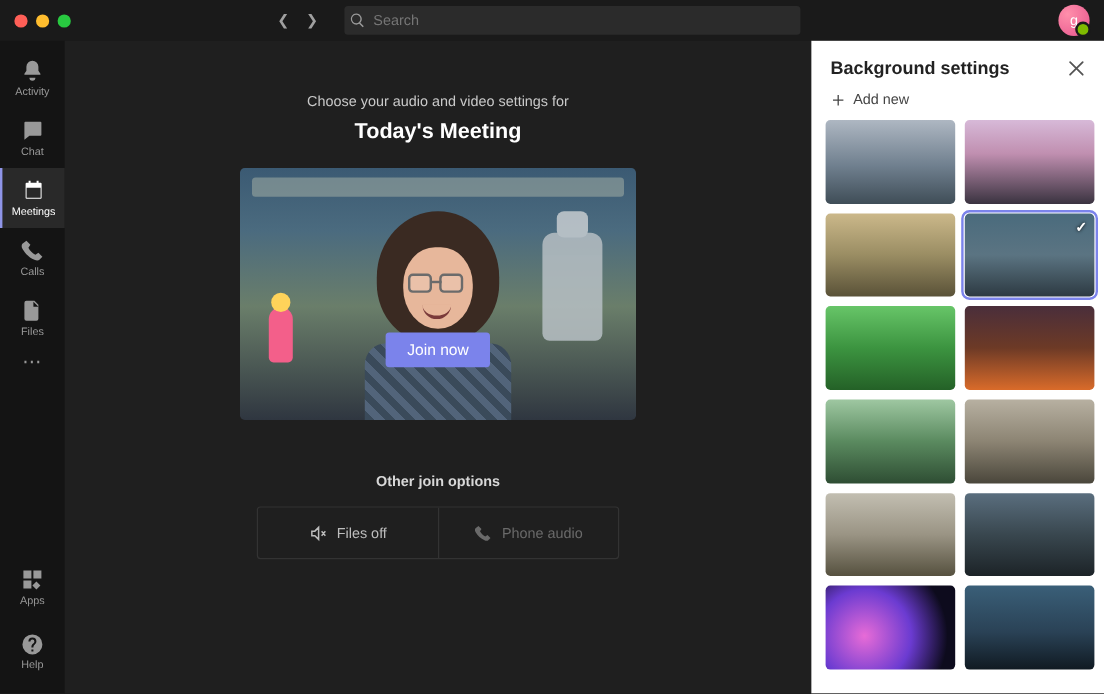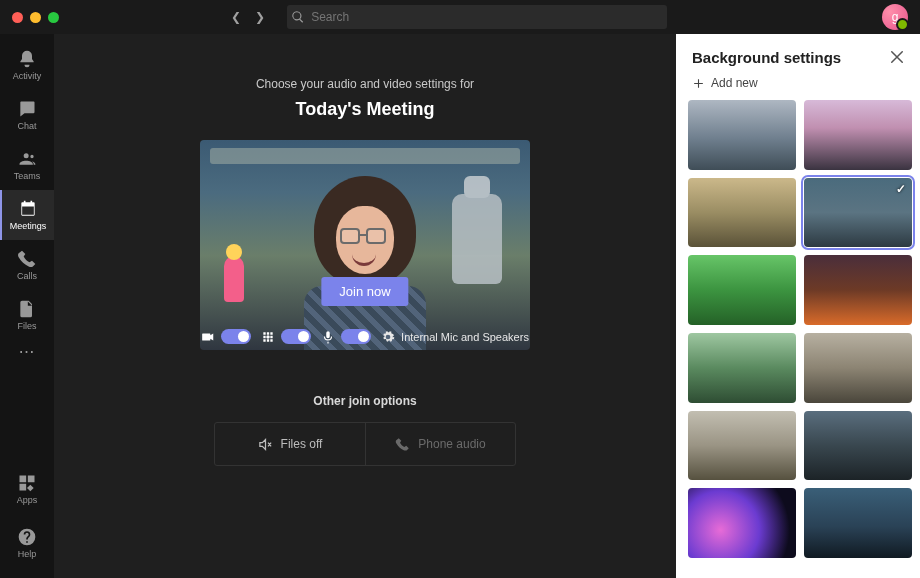--- a/index.html
+++ b/index.html
@@ -128,26 +128,20 @@
           <path d="M12 2a6 6 0 00-6 6v4l-2 3v1h16v-1l-2-3V8a6 6 0 00-6-6zm0 20a3 3 0 003-3H9a3 3 0 003 3z"></path>
         </svg>
       <span>Activity</span>
     </div>
     <div class="side-item">
       <svg viewBox="0 0 24 24">
           <path d="M4 3h16a1 1 0 011 1v12a1 1 0 01-1 1H9l-5 4V4a1 1 0 011-1z"></path>
         </svg>
       <span>Chat</span>
     </div>
-    <div class="side-item">
-      <svg viewBox="0 0 24 24">
-          <path d="M8 8a3 3 0 116 0 3 3 0 01-6 0zm10-1a2 2 0 110 4 2 2 0 010-4zM3 19v-1c0-2.2 3.6-4 8-4s8 1.8 8 4v1H3zm17 0v-1c0-1.2-.8-2.3-2.1-3.1 2 .4 4.1 1.4 4.1 3.1v1h-2z"></path>
-        </svg>
-      <span>Teams</span>
-    </div>
     <div class="side-item active">
       <svg viewBox="0 0 24 24">
           <path d="M5 4h2V2h2v2h6V2h2v2h2a1 1 0 011 1v14a1 1 0 01-1 1H5a1 1 0 01-1-1V5a1 1 0 011-1zm0 5v10h14V9H5z"></path>
         </svg>
       <span>Meetings</span>
     </div>
     <div class="side-item">
       <svg viewBox="0 0 24 24">
           <path d="M6 2l4 4-2 3c1.5 3 4 5.5 7 7l3-2 4 4-3 3c-1 1-3 1-5 0C9 19 5 15 2 10 1 8 1 6 2 5l4-3z"></path>
         </svg>
@@ -190,46 +184,20 @@
       <div class="person">
         <div class="hair"></div>
           <div class="face"></div>
         <div class="glasslens gl"></div>
           <div class="glasslens gr"></div>
           <div class="bridge"></div>
         <div class="smile"></div>
           <div class="shirt"></div>
       </div>
       <button class="join-btn">Join now</button>
-      <div class="controls">
-        <div class="ctrl-group">
-          <svg viewBox="0 0 24 24">
-              <path d="M3 6h12a1 1 0 011 1v2l5-3v12l-5-3v2a1 1 0 01-1 1H3a1 1 0 01-1-1V7a1 1 0 011-1z"></path>
-            </svg>
-          <div class="toggle"></div>
-        </div>
-        <div class="ctrl-group">
-          <svg viewBox="0 0 24 24">
-              <path d="M4 4h4v4H4V4zm6 0h4v4h-4V4zm6 0h4v4h-4V4zM4 10h4v4H4v-4zm12 0h4v4h-4v-4zM4 16h4v4H4v-4zm6 0h4v4h-4v-4zm6 0h4v4h-4v-4zM12 9a3 3 0 110 6 3 3 0 010-6z"></path>
-            </svg>
-          <div class="toggle"></div>
-        </div>
-        <div class="ctrl-group">
-          <svg viewBox="0 0 24 24">
-              <path d="M12 2a3 3 0 013 3v6a3 3 0 01-6 0V5a3 3 0 013-3zm7 9a7 7 0 01-14 0h2a5 5 0 0010 0h2zm-6 9v3h-2v-3h2z"></path>
-            </svg>
-          <div class="toggle"></div>
-        </div>
-        <div class="audio-label">
-          <svg viewBox="0 0 24 24">
-              <path d="M12 8a4 4 0 100 8 4 4 0 000-8zm9 4l2 1-1 3-2-.5c-.4.6-.9 1.1-1.5 1.5l.5 2-3 1-1-2h-2l-1 2-3-1 .5-2c-.6-.4-1.1-.9-1.5-1.5L5 16l-1-3 2-1v-2L4 9l1-3 2 .5c.4-.6.9-1.1 1.5-1.5L8 3l3-1 1 2h2l1-2 3 1-.5 2c.6.4 1.1.9 1.5 1.5L21 7l1 3-2 1v2z"></path>
-            </svg>
-          <span>Internal Mic and Speakers</span>
-        </div>
-      </div>
     </div>
 
     <div class="other-label">Other join options</div>
     <div class="other-opts">
       <div class="opt-btn">
         <svg viewBox="0 0 24 24">
             <path d="M3 9h4l5-5v16l-5-5H3V9zm13 0l5 6m0-6l-5 6" stroke="currentColor" stroke-width="2" fill="none"></path>
           </svg>
         <span>Files off</span>
       </div>

